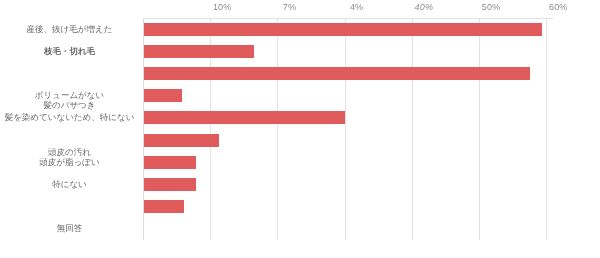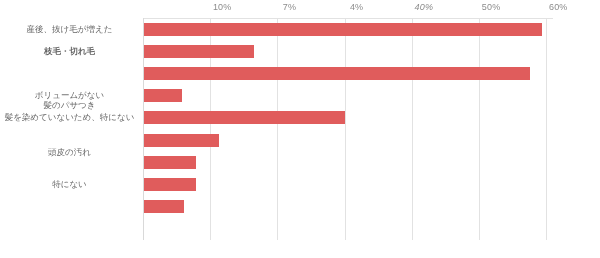--- a/index.html
+++ b/index.html
@@ -126,21 +126,23 @@
       <div class="tick-label" style="left: 403.279px;">60%</div>
     </div>
 
   <div class="cat-labels">
       <div class="cat-label" style="top: 6.6px; color: rgb(102, 102, 102);">産後、抜け毛が増えた</div>
       <div class="cat-label" style="top: 28.8px; color: rgb(102, 102, 102); font-weight: bold;">枝毛・切れ毛</div>
       <div class="cat-label" style="top: 51px; color: rgb(102, 102, 102); margin-top: 32px;">髪のパサつき</div>
       <div class="cat-label" style="top: 73.2px; color: rgb(102, 102, 102);">ボリュームがない</div>
       <div class="cat-label" style="top: 95.4px; color: rgb(102, 102, 102);">髪を染めていないため、特にない</div>
       <div class="cat-label" style="top: 117.6px; color: rgb(102, 102, 102); margin-top: 12px;">頭皮の汚れ</div>
+      <div class="cat-label" style="top: 139.8px; color: rgb(102, 102, 102);">頭皮が脂っぽい</div>
       <div class="cat-label" style="top: 162px; color: rgb(102, 102, 102);">特にない</div>
+      <div class="cat-label" style="top: 206.4px; color: rgb(102, 102, 102);">無回答</div>
     </div>
 
   <div class="plot-area">
     <div class="axis-line-x"></div>
     <div class="axis-line-y"></div>
     <div class="grid">
         <div class="gridline" style="left: 67.2131px; background: rgb(226, 226, 226);"></div>
         <div class="gridline" style="left: 134.426px; background: rgb(226, 226, 226);"></div>
         <div class="gridline" style="left: 201.639px; background: rgb(226, 226, 226);"></div>
         <div class="gridline" style="left: 268.852px; background: rgb(226, 226, 226);"></div>

